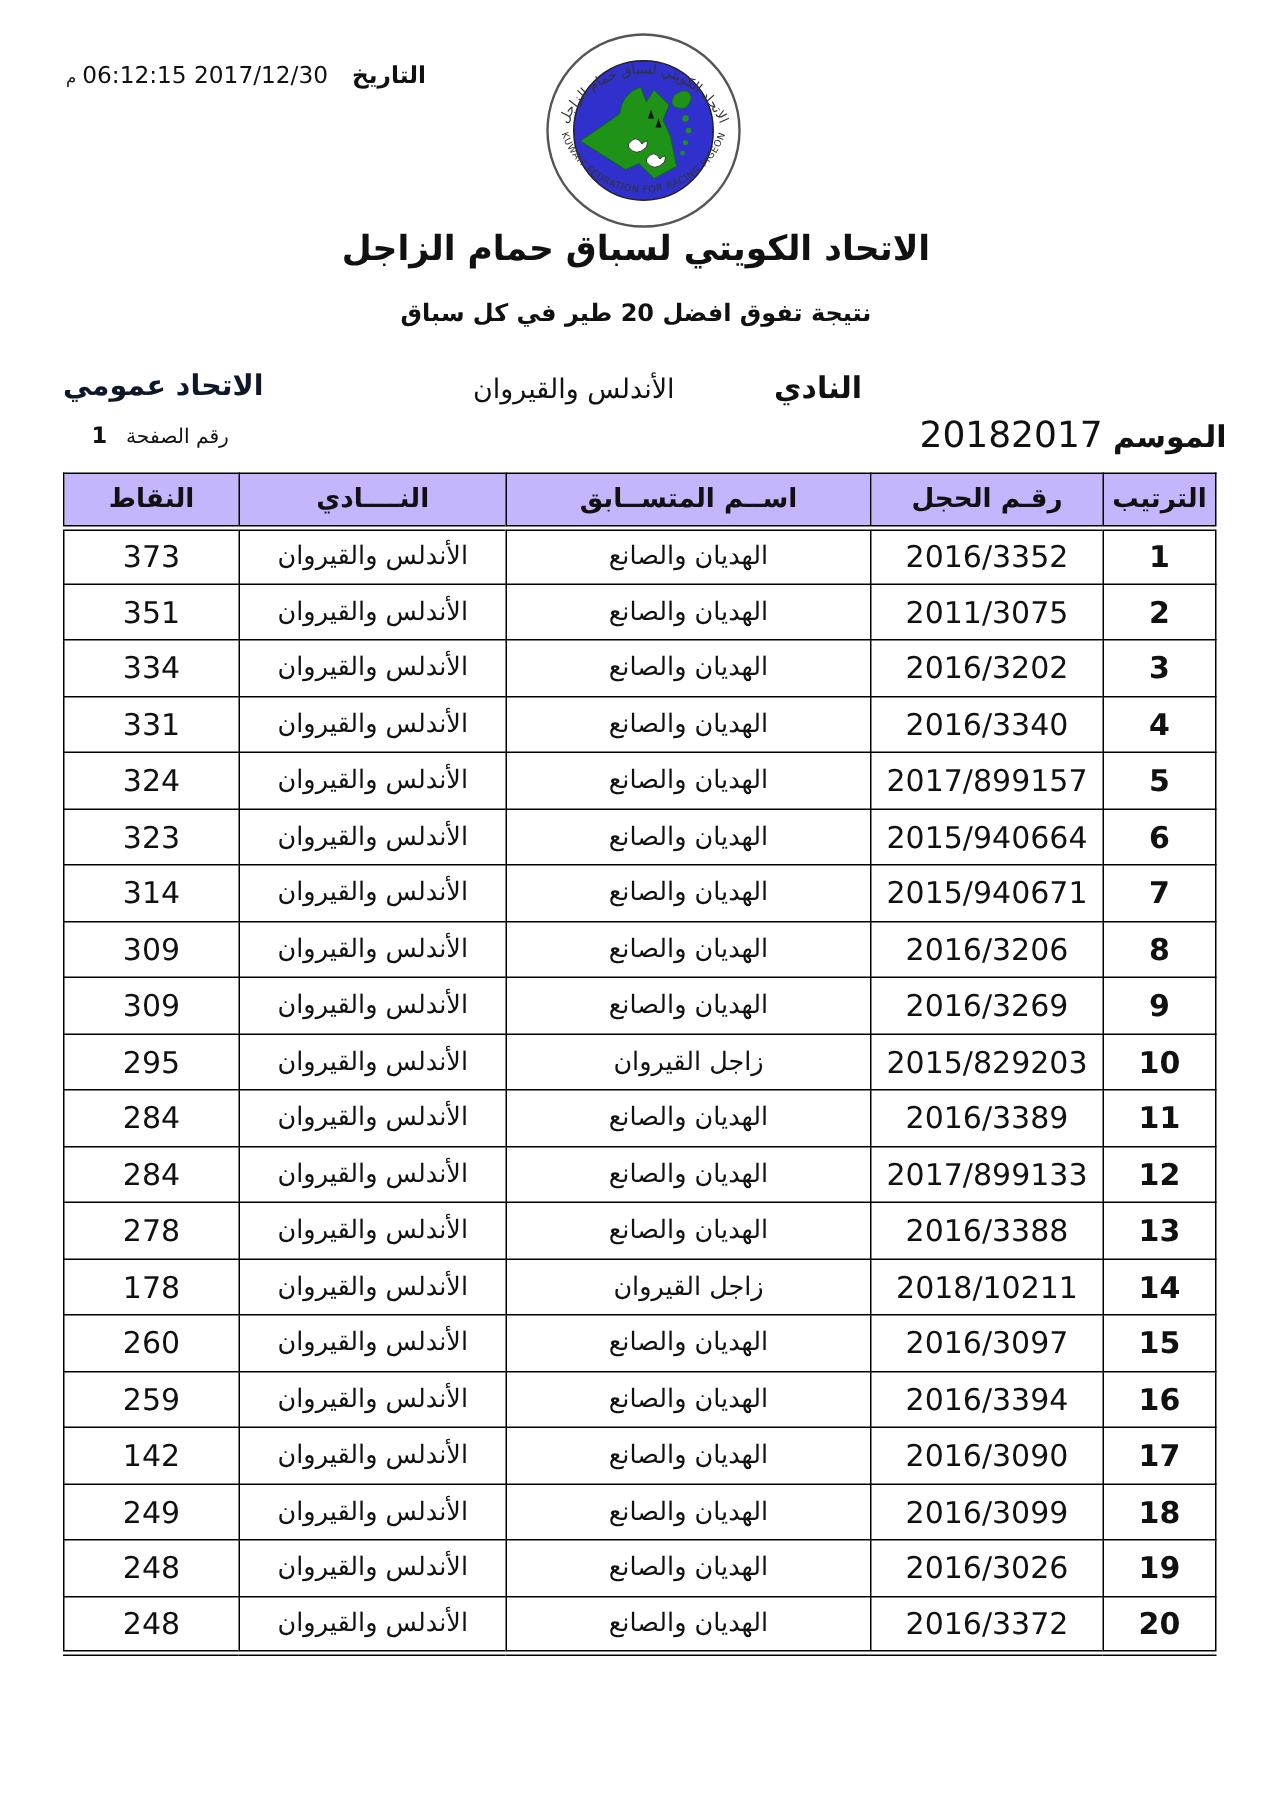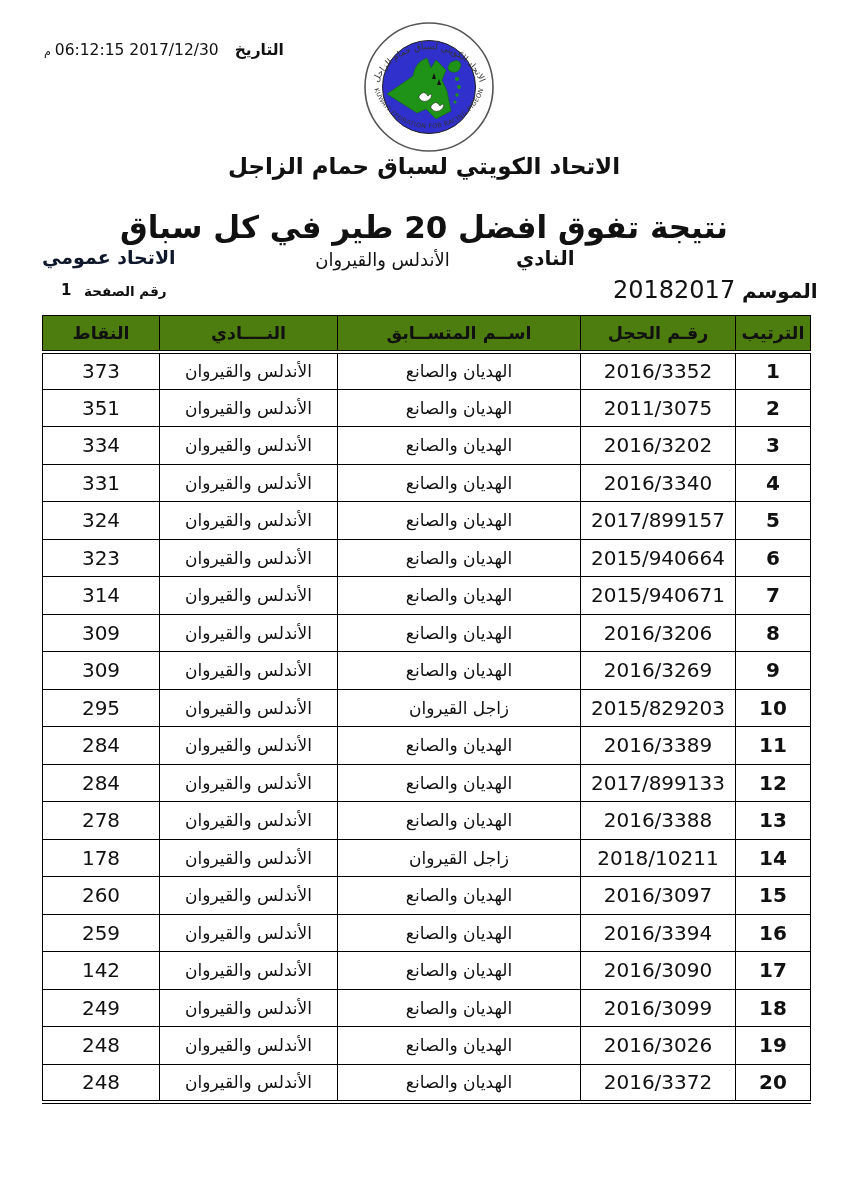--- a/index.html
+++ b/index.html
@@ -21,22 +21,22 @@
 
   
   .logo { position:absolute; left:362px; top:20px; }
 
   
   .title {
     position:absolute; top:153px; left:0; width:848px; text-align:center;
     font-size:23px; font-weight:bold; direction:rtl;
   }
   .subtitle {
-    position:absolute; top:209px; left:0; width:848px; text-align:center;
-    font-size:31px; font-weight:bold; direction:rtl;
+    position:absolute; top:199px; left:0; width:848px; text-align:center;
+    font-size:16px; font-weight:bold; direction:rtl;
   }
 
   
   .note-red {
     position:absolute; left:42px; top:246px; font-size:19px; font-weight:bold;
     color:#0f172a; direction:rtl;
   }
   .club-value {
     position:absolute; left:310px; top:249px; width:145px; text-align:center;
     font-size:18px; direction:rtl;
@@ -49,39 +49,39 @@
   
   .season-value {
     position:absolute; left:613px; top:276px; width:120px; text-align:left;
     font-size:24px; direction:ltr;
   }
   .season-label {
     position:absolute; left:742px; top:279px; font-size:20px; font-weight:bold;
     direction:rtl;
   }
   .page-label {
-    position:absolute; left:84px; top:283px; font-size:13.5px; font-weight:bold;
+    position:absolute; left:84px; top:283px; font-size:13.5px; font-weight:normal;
     direction:rtl;
     text-align:center;
   }
   .page-value {
     position:absolute; left:61px; top:281px; font-size:15px; font-weight:bold;
   }
 
   
   .results-table {
     position:absolute; left:42px; top:315px; width:768px;
     border-collapse:collapse; table-layout:fixed; direction:rtl;
   }
   .results-table th, .results-table td {
     border:1px solid #000; text-align:center; vertical-align:middle;
     overflow:hidden; white-space:nowrap;
   }
   .results-table thead th {
-    background:#4d7c0f; height:36px; font-size:17.5px; font-weight:bold;
+    background:#c4b5fd; height:36px; font-size:17.5px; font-weight:bold;
     border-bottom:4px double #000;
   }
   .results-table tbody td { height:37.5px; background:#fff; }
   .results-table tbody tr:last-child td { border-bottom:4px double #000; }
   .col-rank   { width:75px; }
   .col-ring   { width:155px; }
   .col-name   { width:243px; }
   .col-club   { width:178px; }
   .col-points { width:117px; }
   .cell-rank   { font-size:20px; font-weight:bold; }

